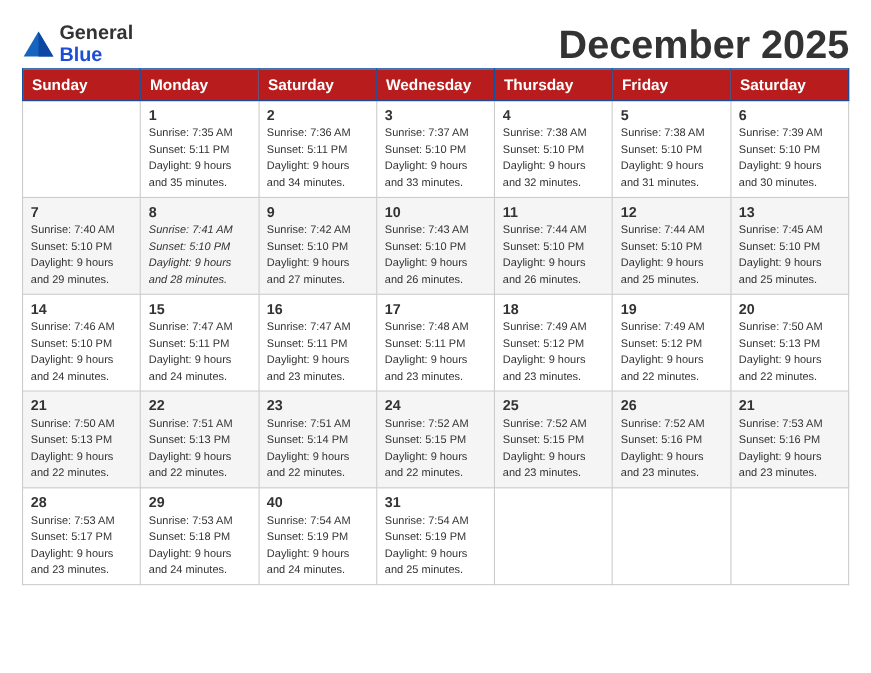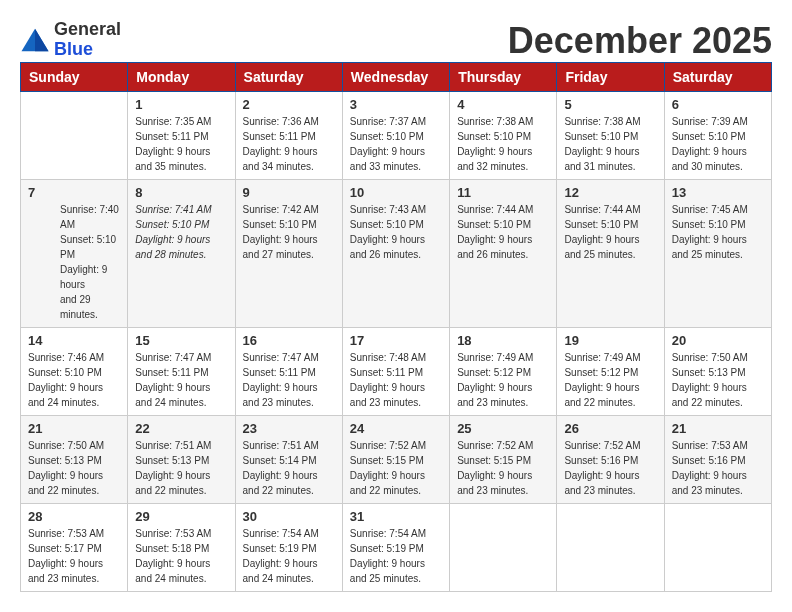--- a/index.html
+++ b/index.html
@@ -158,21 +158,21 @@
             <span class="day-number">6</span>
             <div class="day-info" style="white-space: pre-line;">Sunrise: 7:39 AM
 Sunset: 5:10 PM
 Daylight: 9 hours
 and 30 minutes.</div>
           </td>
         </tr>
         <tr>
           <td>
             <span class="day-number">7</span>
-            <div class="day-info" style="white-space: pre-line; margin-left: 32px;">Sunrise: 7:40 AM
+            <div class="day-info" style="white-space: pre-line;">Sunrise: 7:40 AM
 Sunset: 5:10 PM
 Daylight: 9 hours
 and 29 minutes.</div>
           </td>
           <td>
             <span class="day-number">8</span>
             <div class="day-info" style="white-space: pre-line; font-style: italic;">Sunrise: 7:41 AM
 Sunset: 5:10 PM
 Daylight: 9 hours
 and 28 minutes.</div>
@@ -324,21 +324,21 @@
 and 23 minutes.</div>
           </td>
           <td>
             <span class="day-number">29</span>
             <div class="day-info" style="white-space: pre-line;">Sunrise: 7:53 AM
 Sunset: 5:18 PM
 Daylight: 9 hours
 and 24 minutes.</div>
           </td>
           <td>
-            <span class="day-number">30</span>
+            <span class="day-number">40</span>
             <div class="day-info" style="white-space: pre-line;">Sunrise: 7:54 AM
 Sunset: 5:19 PM
 Daylight: 9 hours
 and 24 minutes.</div>
           </td>
           <td>
             <span class="day-number">31</span>
             <div class="day-info" style="white-space: pre-line;">Sunrise: 7:54 AM
 Sunset: 5:19 PM
 Daylight: 9 hours

